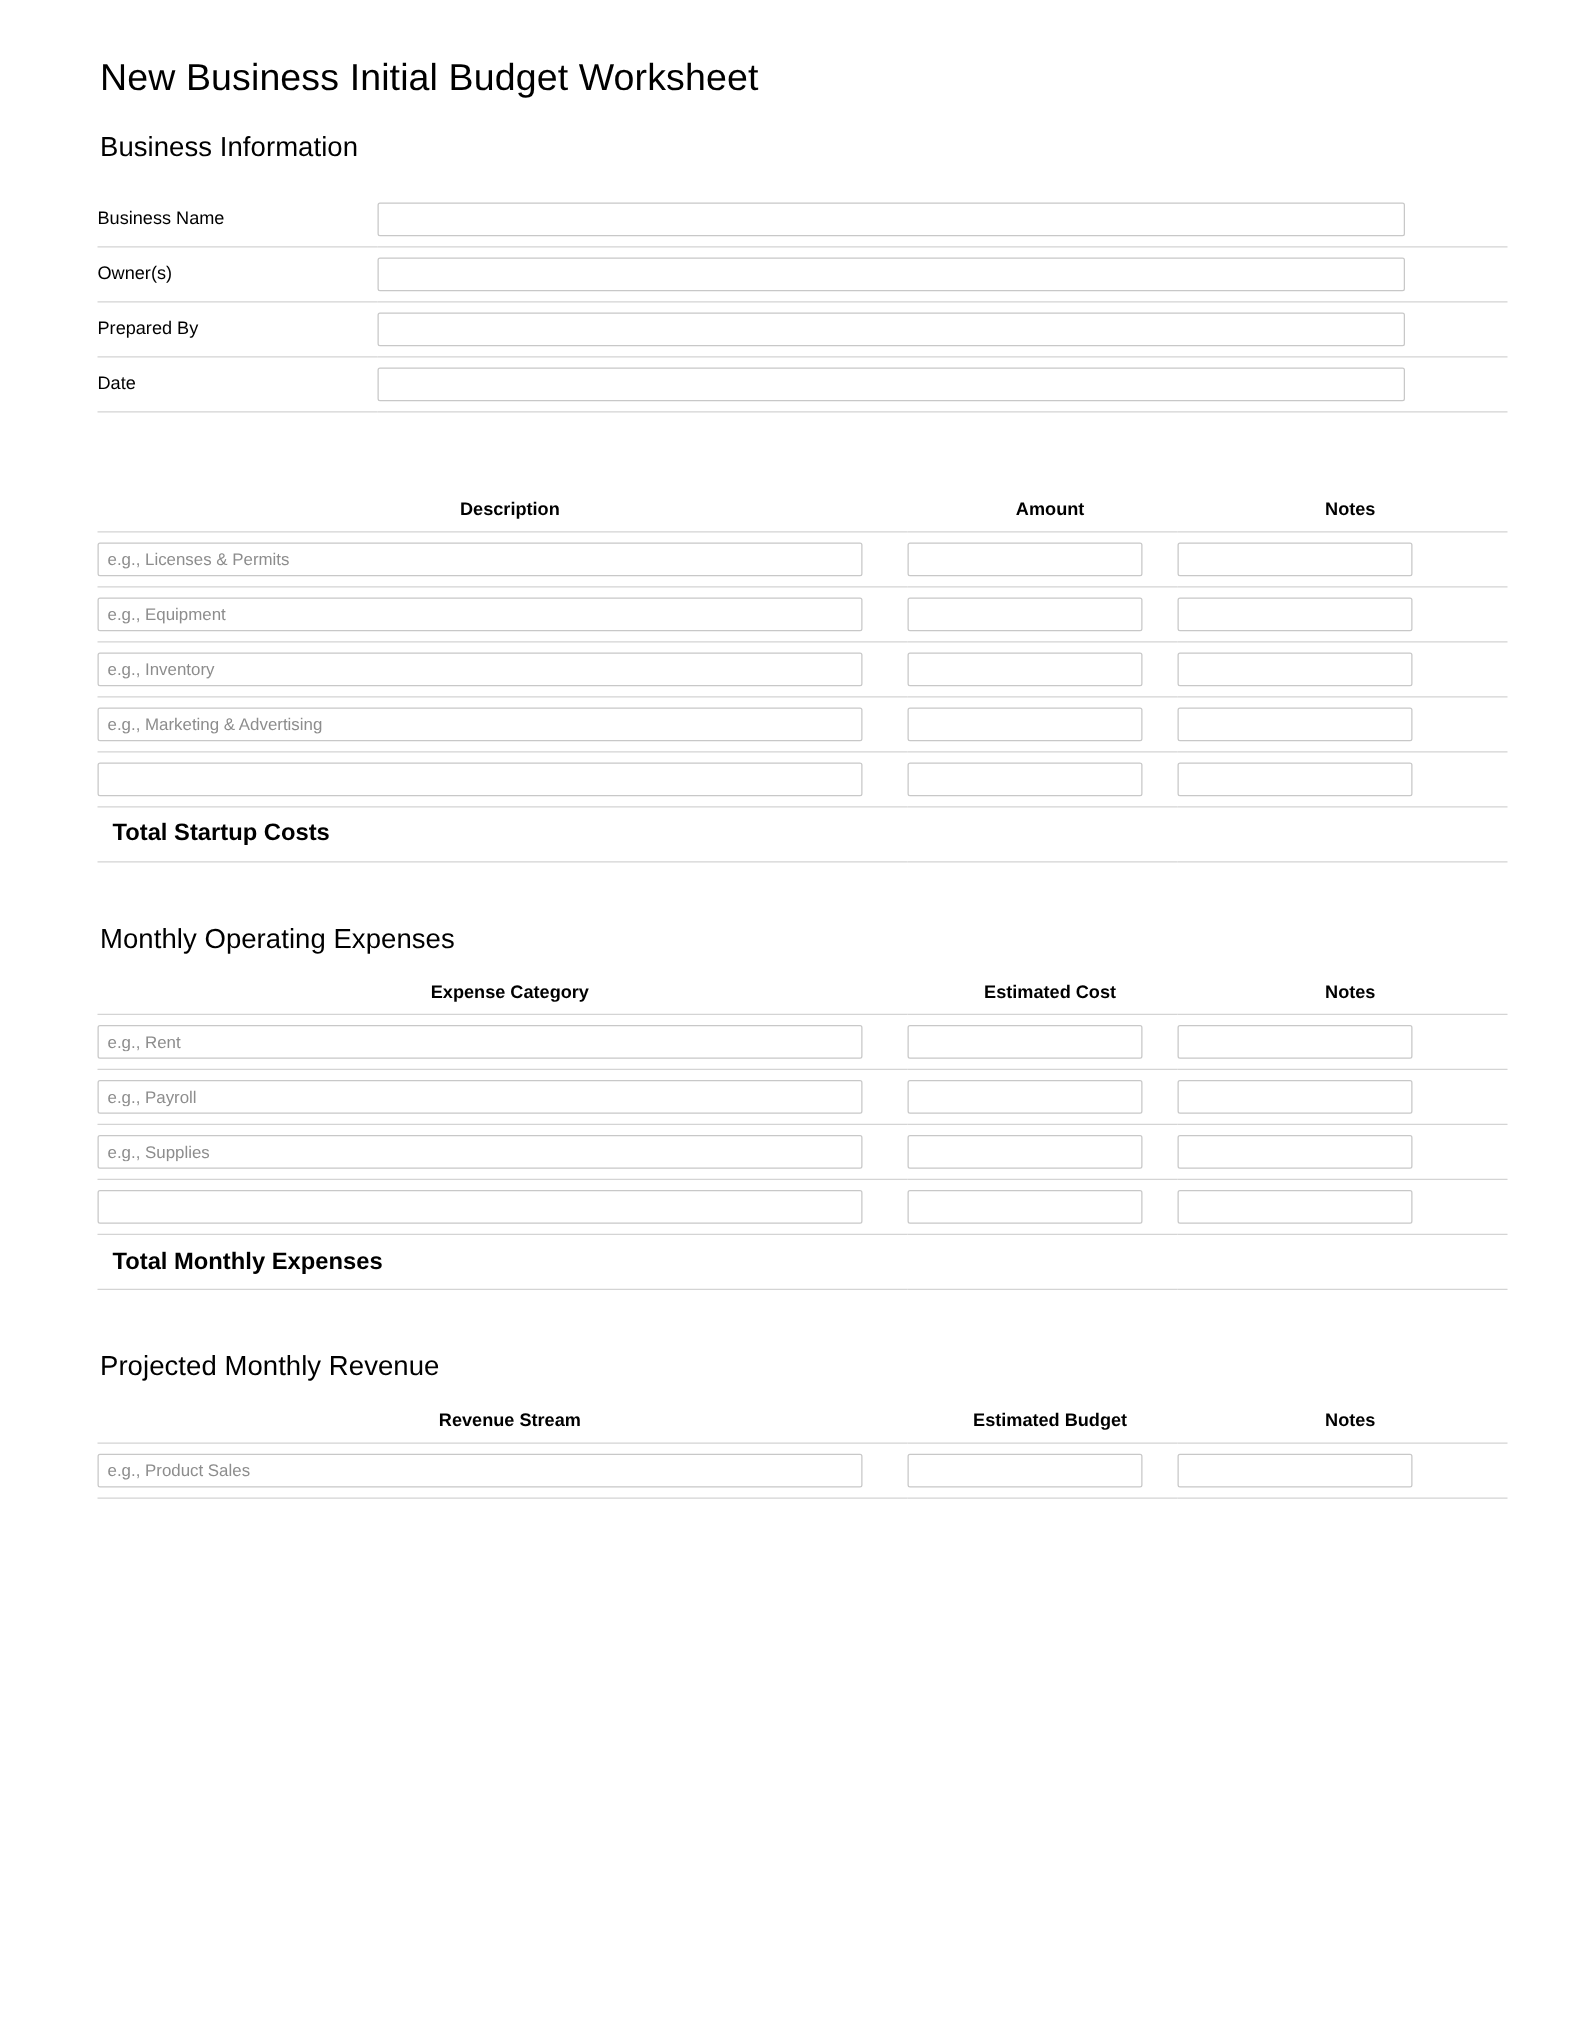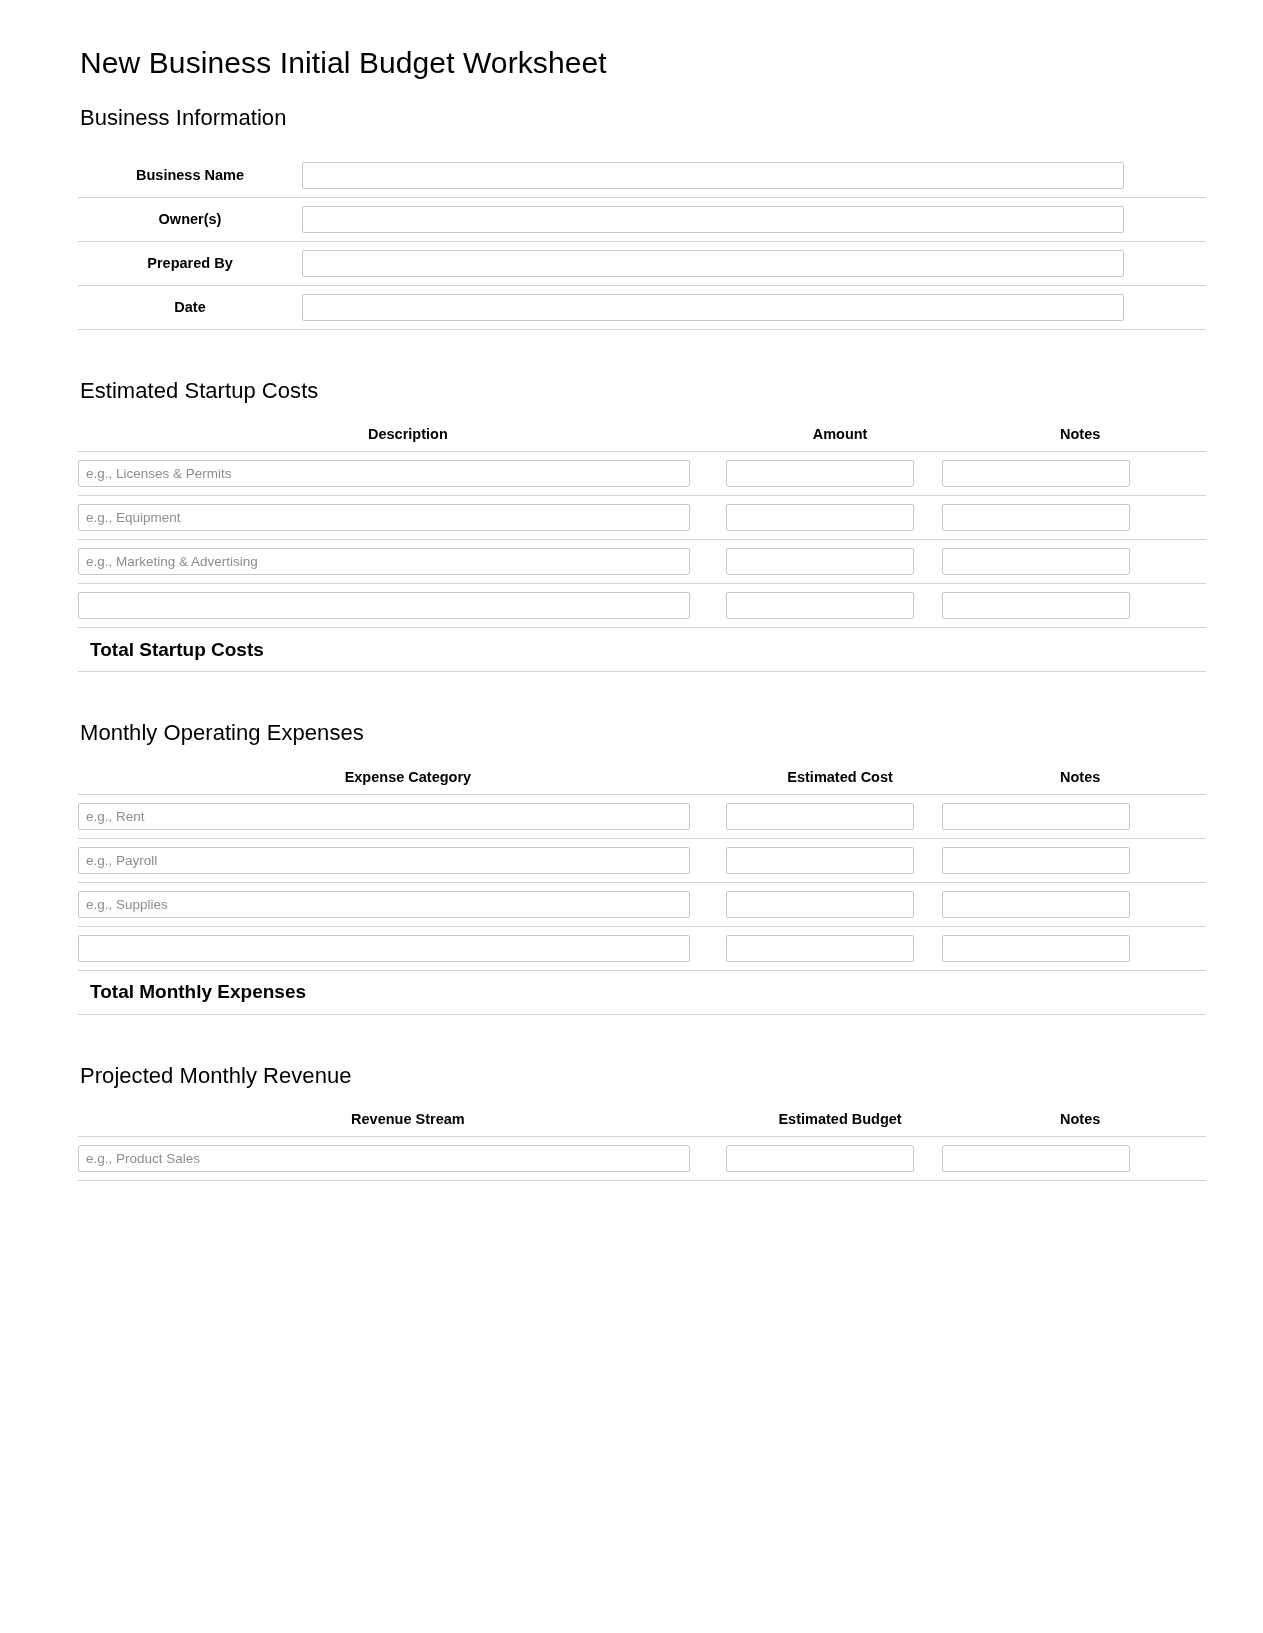--- a/index.html
+++ b/index.html
@@ -70,25 +70,24 @@
   table.info-table tr { height: 44px; }
   table.info-table td {
     border-bottom: 1px solid #d4d4d4;
   }
   table.info-table tr:first-child td {
     border-top: 1px solid #ffffff;
   }
   td.info-label {
     width: 224px;
     font-size: 14.5px;
-    font-weight: bold;
+    font-weight: normal;
     padding-left: 12px;
     box-sizing: border-box;
     white-space: nowrap;
-    text-align: center;
   }
   td.info-input {
     padding-right: 0px;
   }
   .tb-input {
     display: block;
     box-sizing: border-box;
     border: 1px solid #c8c8c8;
     background: #ffffff;
     border-radius: 2px;
@@ -176,21 +175,20 @@
             <td class="info-label">Date</td>
             <td class="info-input">
               <input class="tb-input" type="text" value="" style="">
             </td>
           </tr>
         </tbody>
       </table>
 
       <div class="space-table-to-sec"></div>
 
-      <h2 class="section-title">Estimated Startup Costs</h2>
 
       <div class="space-sec-to-table"></div>
 
       <table class="data-table">
         <colgroup>
             <col class="c-desc">
             <col class="c-amt">
             <col class="c-note">
           </colgroup>
         <thead>
@@ -218,20 +216,31 @@
             </td>
             <td class="cell-amt">
               <input class="tb-input" type="text" value="" style="">
             </td>
             <td class="cell-note">
               <input class="tb-input" type="text" value="" style="">
             </td>
           </tr>
           <tr>
             <td class="cell-desc">
+              <input class="tb-input" type="text" placeholder="e.g., Inventory" style="">
+            </td>
+            <td class="cell-amt">
+              <input class="tb-input" type="text" value="" style="">
+            </td>
+            <td class="cell-note">
+              <input class="tb-input" type="text" value="" style="">
+            </td>
+          </tr>
+          <tr>
+            <td class="cell-desc">
               <input class="tb-input" type="text" placeholder="e.g., Marketing &amp; Advertising" style="">
             </td>
             <td class="cell-amt">
               <input class="tb-input" type="text" value="" style="">
             </td>
             <td class="cell-note">
               <input class="tb-input" type="text" value="" style="">
             </td>
           </tr>
           <tr>

